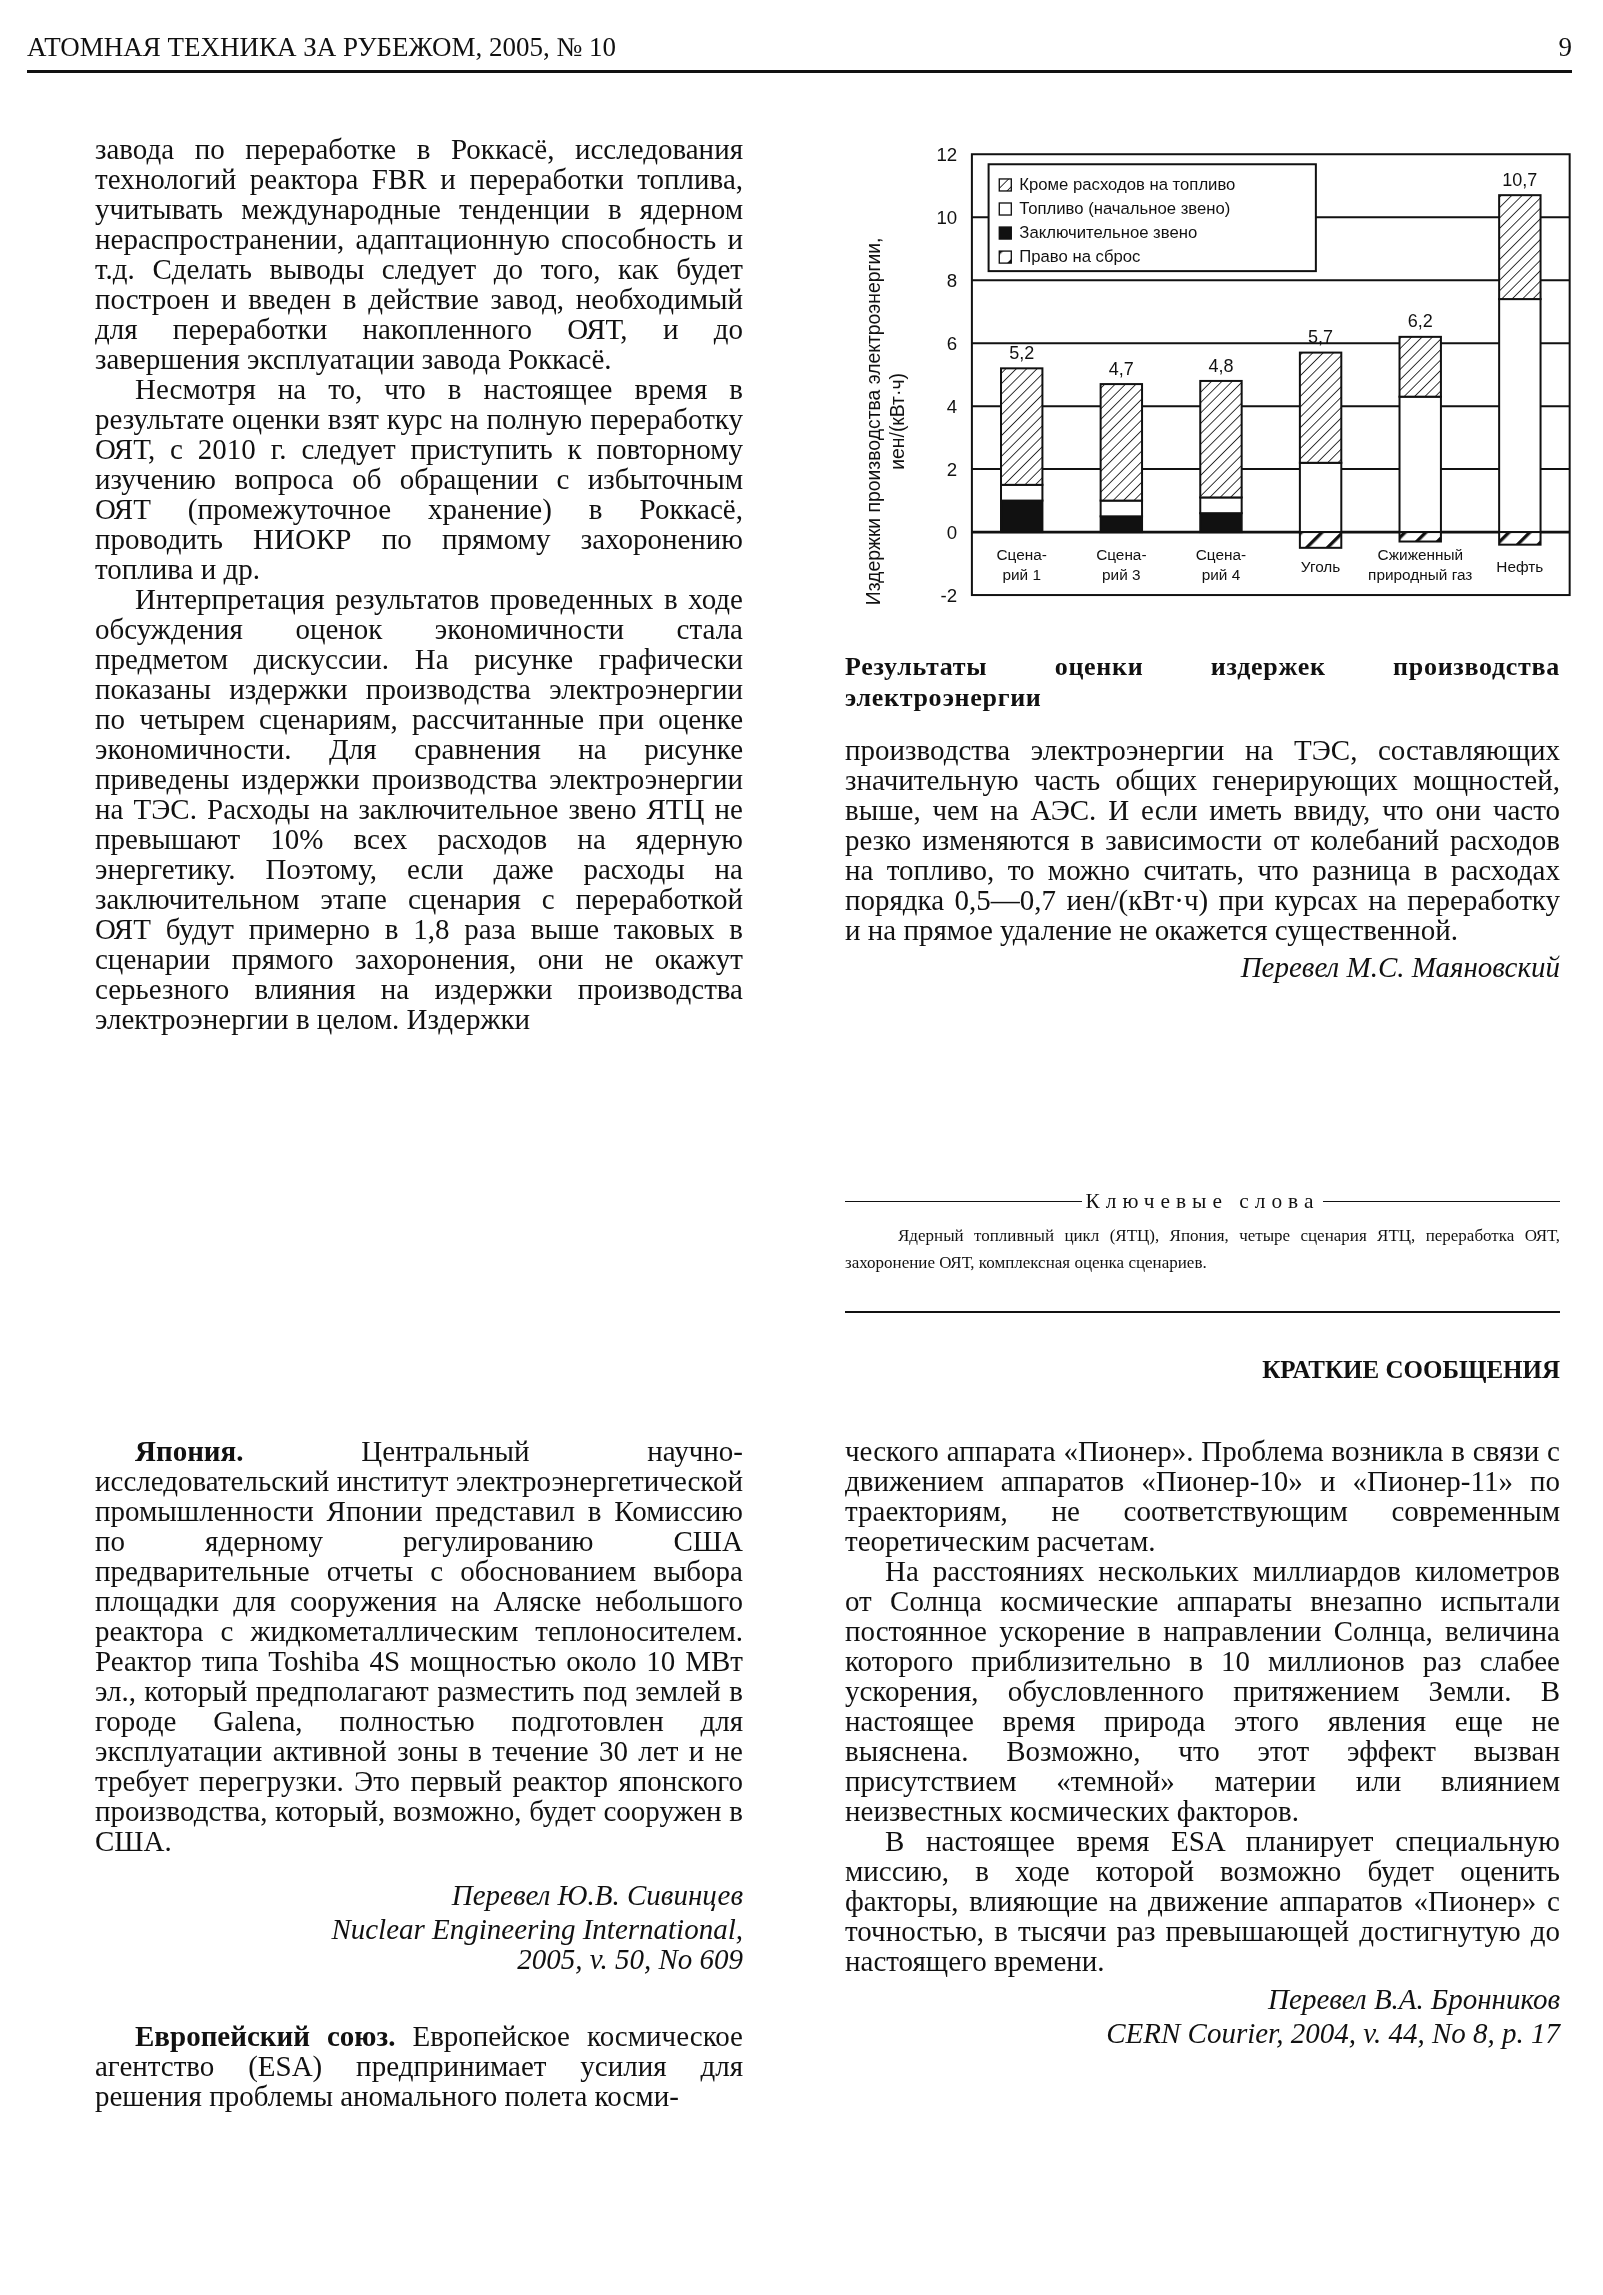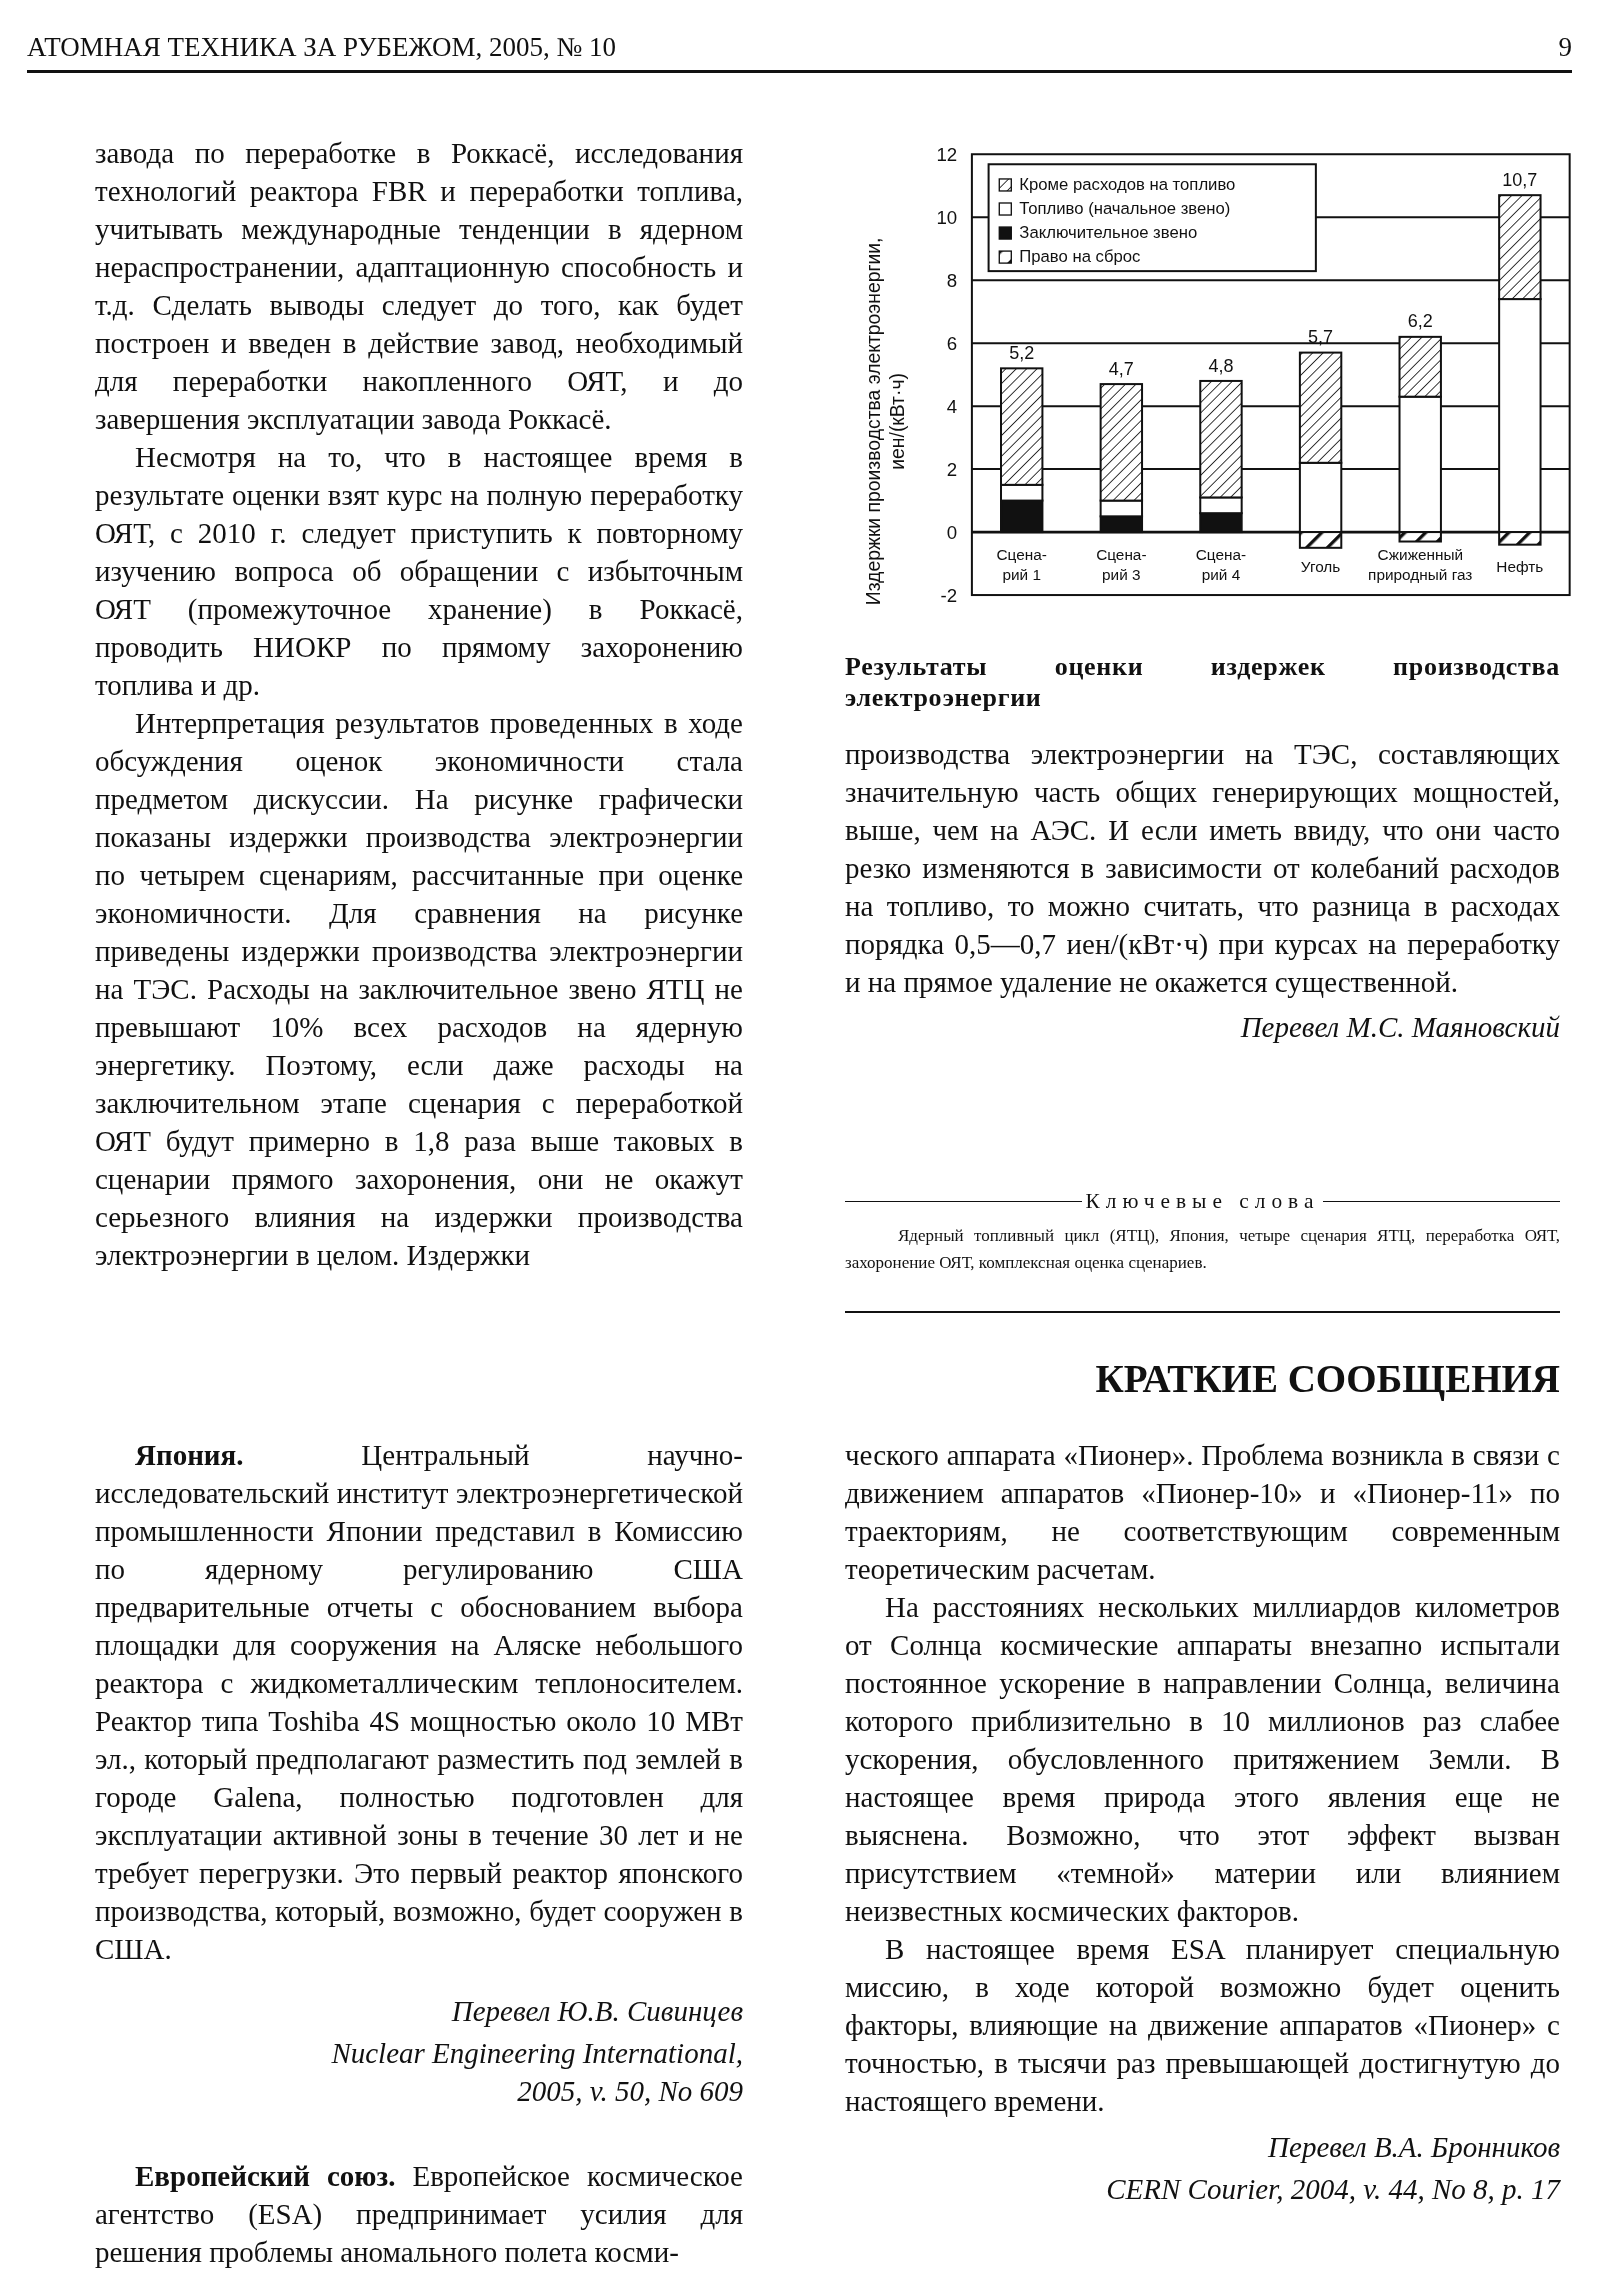--- a/index.html
+++ b/index.html
@@ -3,21 +3,21 @@
 <meta charset="utf-8">
 <style>
   html, body { margin: 0; padding: 0; background: #ffffff; }
   body { width: 1603px; height: 2295px; position: relative; overflow: hidden;
          font-family: "Liberation Serif", "DejaVu Serif", serif; color: #111; }
   .header { position: absolute; left: 27px; top: 27px; width: 1545px; height: 47px; text-align: right; }
   .header .title { position: absolute; left: 0; top: 5.3px; font-size: 27px; letter-spacing: 0px; }
   .header .pagenum { position: absolute; right: 0; top: 5.3px; font-size: 27px; }
   .header .rule { position: absolute; left: 0; right: 0; top: 43px; height: 3.3px; background: #111; }
 
-  .col { position: absolute; font-size: 29px; line-height: 38px; text-align: justify; }
+  .col { position: absolute; font-size: 29px; line-height: 30px; text-align: justify; }
   .col p { margin: 0; }
   .col p.indent { text-indent: 40px; }
   .left-top { left: 95px; top: 134px; width: 648px; }
   .right-text { left: 845px; top: 735px; width: 715px; }
   .sign { text-align: right; font-style: italic; }
   .left-bottom { left: 95px; top: 1436px; width: 648px; }
   .right-bottom { left: 845px; top: 1436px; width: 715px; }
   .bold-lead { font-weight: bold; }
 
   .figure { position: absolute; left: 845px; top: 134px; width: 728px; height: 508px; }
@@ -25,21 +25,21 @@
   .caption { position: absolute; left: 845px; top: 651px; width: 715px;
              font-weight: bold; font-size: 26px; line-height: 31px; text-align: justify; letter-spacing: 0.7px; }
 
   .keywords { position: absolute; left: 845px; top: 1189px; width: 715px; }
   .kw-head { display: flex; align-items: center; font-size: 21.4px; letter-spacing: 6px; }
   .kw-head .line { flex: 1; height: 1.3px; background: #111; }
   .kw-head .lbl { padding: 0 4px; }
   .kw-text { font-size: 17px; line-height: 27px; text-align: justify; text-indent: 53px; margin-top: 8px; }
   .kw-rule { position: absolute; left: 845px; top: 1311px; width: 715px; height: 2px; background: #111; }
 
-  .section-title { position: absolute; right: 43px; top: 1356px; font-size: 39px; font-weight: bold; }
+  .section-title { position: absolute; right: 43px; top: 1356px; font-size: 25px; font-weight: bold; }
 </style>
 </head>
 <body>
 
 <div class="header">
   <div class="title">АТОМНАЯ ТЕХНИКА ЗА РУБЕЖОМ, 2005, № 10</div>
   <div class="pagenum">9</div>
   <div class="rule"></div>
 </div>
 

